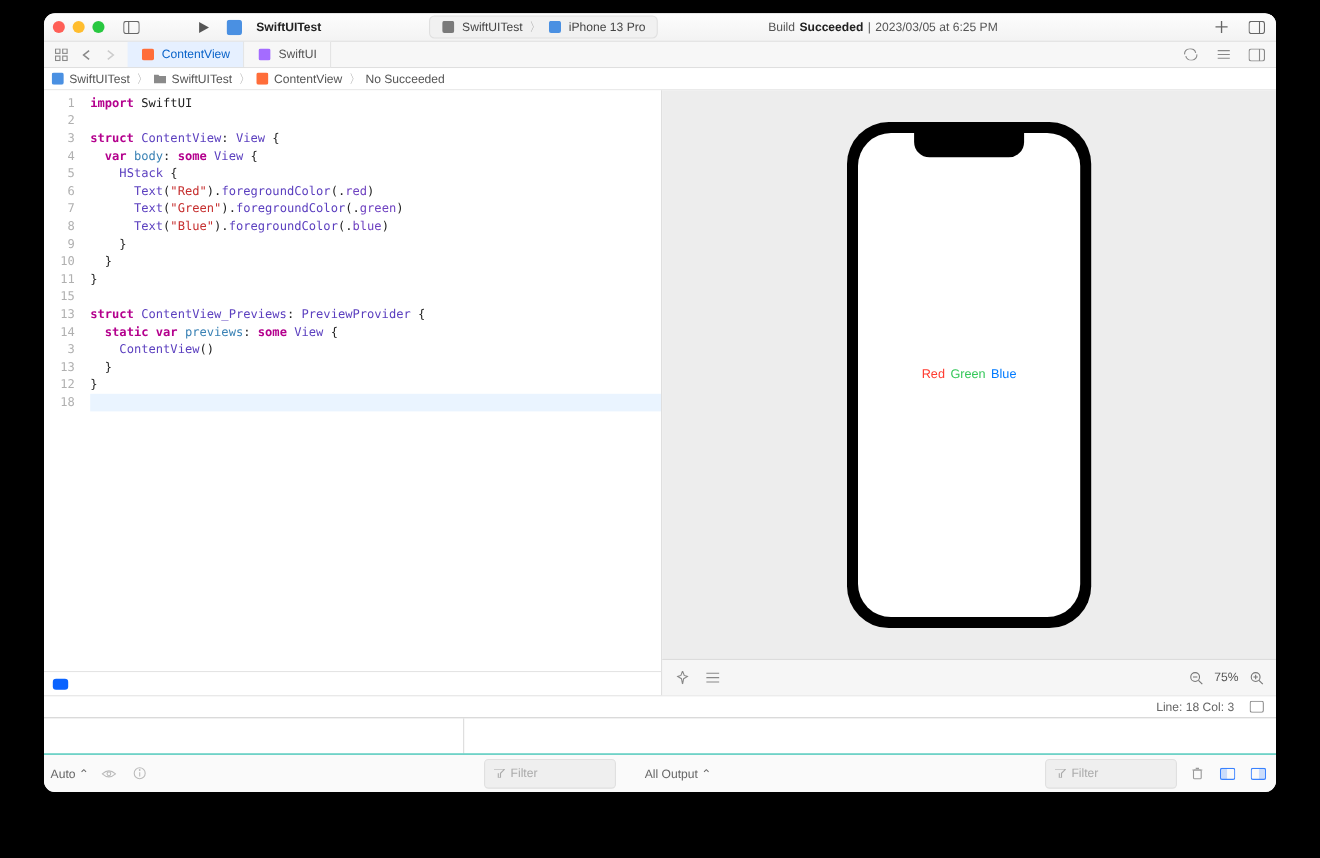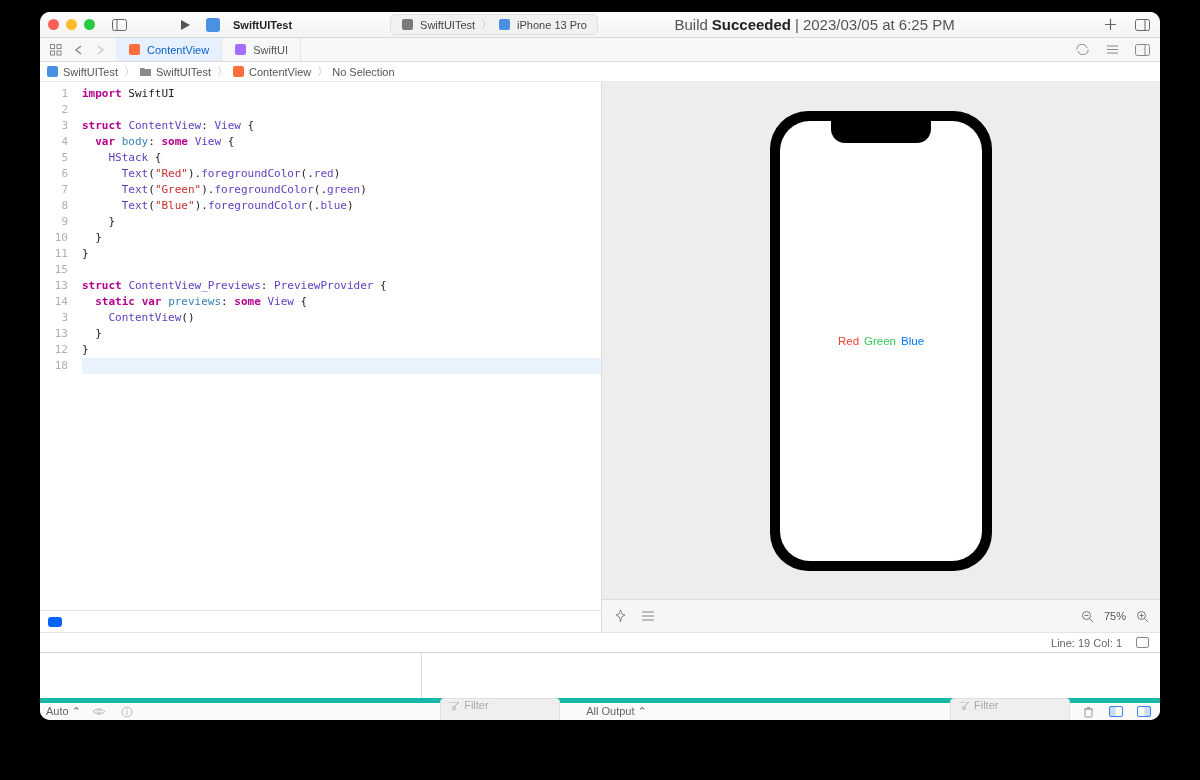--- a/index.html
+++ b/index.html
@@ -68,21 +68,21 @@
     display: flex;
     align-items: center;
     gap: 6px;
     font-size: 11px;
     color: #444;
   }
   .scheme .sep { color: #aaa; }
   .status {
     margin-left: auto;
     margin-right: auto;
-    font-size: 15px;
+    font-size: 11px;
     color: #555;
     display: flex;
     gap: 4px;
     align-items: center;
   }
   .status .succeeded { font-weight: 600; color: #222; }
   .toolbar .right-group { margin-left: auto; display: flex; gap: 12px; align-items: center; }
 
   
   .tabs {
@@ -261,31 +261,32 @@
     height: 68px;
     border-top: 1px solid #d2d2d2;
     display: flex;
     flex-direction: column;
   }
   .debug-panels { flex: 1; display: flex; }
   .debug-left { flex: 0 0 382px; border-right: 1px solid #dcdcdc; }
   .debug-right { flex: 1; }
   .debug-footer {
     height: 22px;
-    border-top: 5px solid #14b8a6;
-    display: flex;
-    align-items: center;
-    padding: 4px 6px;
+    border-top: 1px solid #14b8a6;
+    display: flex;
+    align-items: center;
+    padding: 17px 6px;
     gap: 8px;
     font-size: 11px;
     color: #666;
     background: #fafafa;
   }
   .filter-pill {
     display: flex;
+    align-items: center;
     gap: 4px;
     background: #efefef;
     border: 1px solid #e0e0e0;
     border-radius: 4px;
     height: 27px;
     padding: 0 6px;
     width: 120px;
     color: #aaa;
   }
   .mini-icon { width: 13px; height: 13px; display: inline-flex; align-items: center; justify-content: center; }
@@ -442,21 +443,21 @@
       </span>
     <span class="crumb">
         <span class="mini-icon">
           <svg width="11" height="11">
             <rect width="11" height="11" rx="2" fill="#ff6d3a"></rect>
           </svg>
         </span>
         <span>ContentView</span>
         <span class="sep">〉</span>
       </span>
-    <span>No Selection</span>
+    <span>No Succeeded</span>
   </div>
 
   <div class="main">
 
     <div class="editor">
       <div class="code-area">
         <div class="gutter" id="gutter">
             <div>1</div>
             <div>2</div>
             <div>3</div>
@@ -527,21 +528,21 @@
                 <line x1="5.5" y1="3.5" x2="5.5" y2="7.5" stroke="#777"></line>
               </svg>
           </span>
         </div>
       </div>
     </div>
   </div>
 
   <div class="statusbar">
     <div class="spacer"></div>
-    <span>Line: 19  Col: 1</span>
+    <span>Line: 18  Col: 3</span>
     <span style="width:10px"></span>
     <span class="tool-icon">
       <svg width="13" height="11" viewBox="0 0 13 11">
           <rect x="0.5" y="0.5" width="12" height="10" rx="1.5" fill="none" stroke="#888"></rect>
         </svg>
     </span>
   </div>
 
   <div class="debug-area">
     <div class="debug-panels">

